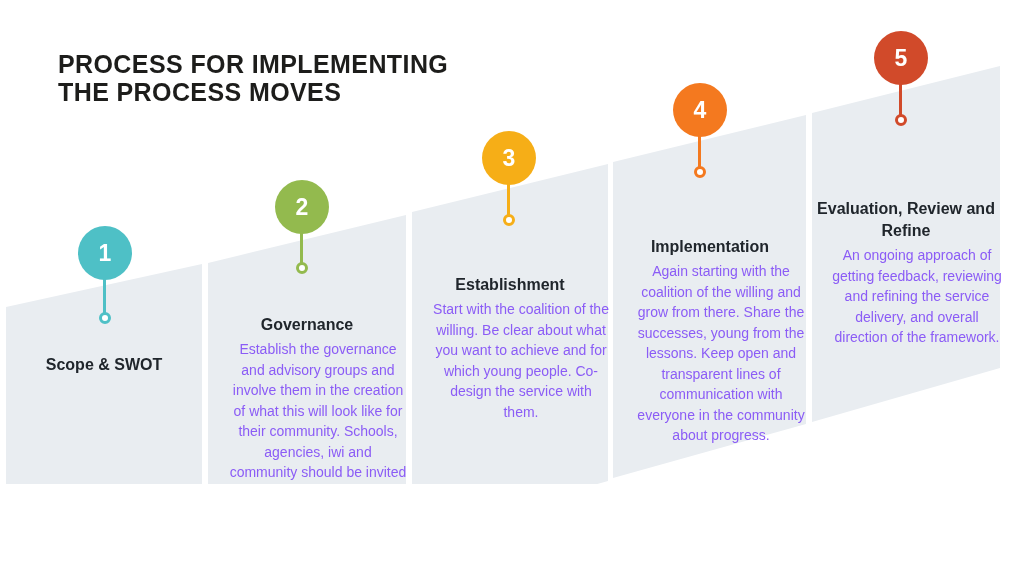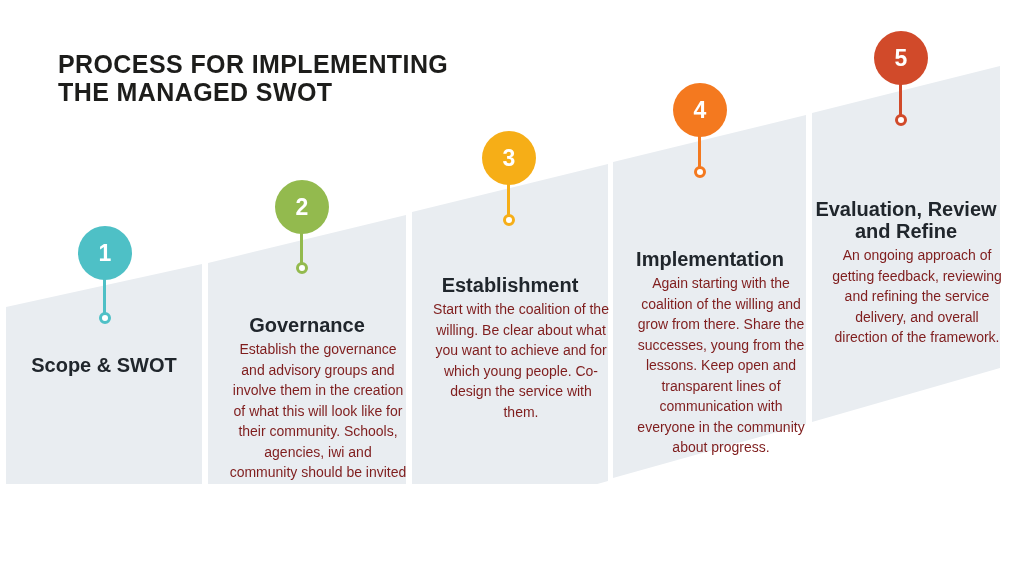--- a/index.html
+++ b/index.html
@@ -18,42 +18,42 @@
     display:flex;align-items:center;justify-content:center;
   }
   .bubble .num{color:#ffffff;font-size:23px;font-weight:700;}
   .stem{position:absolute;width:3px;}
   .ring{
     position:absolute;width:12px;height:12px;border-radius:50%;
     border:3px solid #000;background:#ffffff;box-sizing:border-box;
   }
   .step-text{position:absolute;width:200px;text-align:center;}
   .step-title{
-    font-size:20px;font-weight:700;color:#20262c;line-height:22px;
+    font-size:16px;font-weight:700;color:#20262c;line-height:22px;
     margin:0 auto 3px auto;max-width:186px;
   }
-  .step-desc{font-size:14px;line-height:20.5px;color:#7f1d1d;padding-left:22px;}
+  .step-desc{font-size:14px;line-height:20.5px;color:#8b5cf6;padding-left:22px;}
 </style>
 </head>
 <body>
 
 <div class="stage">
 
   <svg class="bg" width="1024" height="576" viewBox="0 0 1024 576">
     <polygon points="6,307 202,264 202,560 6,560" fill="#e9edf1"></polygon>
     <polygon points="208,263 406,215 406,560 208,560" fill="#e9edf1"></polygon>
     <polygon points="330,560 406,560 406,534" fill="#ffffff" opacity="0.45"></polygon>
     <polygon points="412,212 608,164 608,481 412,536" fill="#e9edf1"></polygon>
     <polygon points="613,162 806,115 806,424 613,478" fill="#e9edf1"></polygon>
     <polygon points="812,113 1000,66 1000,368 812,422" fill="#e9edf1"></polygon>
   </svg>
 
   <div class="main-title">
     <div>PROCESS FOR IMPLEMENTING</div>
-    <div>THE MANAGED SWOT</div>
+    <div>THE PROCESS MOVES</div>
   </div>
 
   <div class="bubble" style="left: 78px; top: 226px; background-color: rgb(78, 192, 198);">
     <span class="num">1</span>
   </div>
   <div class="stem" style="left: 103px; top: 279px; height: 34px; background-color: rgb(78, 192, 198);"></div>
   <div class="ring" style="left: 99px; top: 312px; border-color: rgb(78, 192, 198);"></div>
   <div class="step-text" style="left:4px;top:354px;text-align:center;">
     <div class="step-title">Scope &amp; SWOT</div>
   </div>
@@ -76,21 +76,21 @@
   <div class="step-text" style="left:410px;top:274px;">
     <div class="step-title">Establishment</div>
     <div class="step-desc">Start with the coalition of the willing.  Be clear about what you want to achieve and for which young people.  Co-design the service with them.</div>
   </div>
 
   <div class="bubble" style="left: 673px; top: 83px; background-color: rgb(244, 121, 31);">
     <span class="num">4</span>
   </div>
   <div class="stem" style="left: 698px; top: 136px; height: 31px; background-color: rgb(244, 121, 31);"></div>
   <div class="ring" style="left: 694px; top: 166px; border-color: rgb(244, 121, 31);"></div>
-  <div class="step-text" style="left:610px;top:248px;">
+  <div class="step-text" style="left:610px;top:236px;">
     <div class="step-title">Implementation</div>
     <div class="step-desc">Again starting with the coalition of the willing and grow from there.  Share the successes, young from the lessons.  Keep open and transparent lines of communication with everyone in the community about progress.</div>
   </div>
 
   <div class="bubble" style="left: 874px; top: 31px; background-color: rgb(209, 74, 42);">
     <span class="num">5</span>
   </div>
   <div class="stem" style="left: 899px; top: 84px; height: 31px; background-color: rgb(209, 74, 42);"></div>
   <div class="ring" style="left: 895px; top: 114px; border-color: rgb(209, 74, 42);"></div>
   <div class="step-text" style="left:806px;top:198px;">

